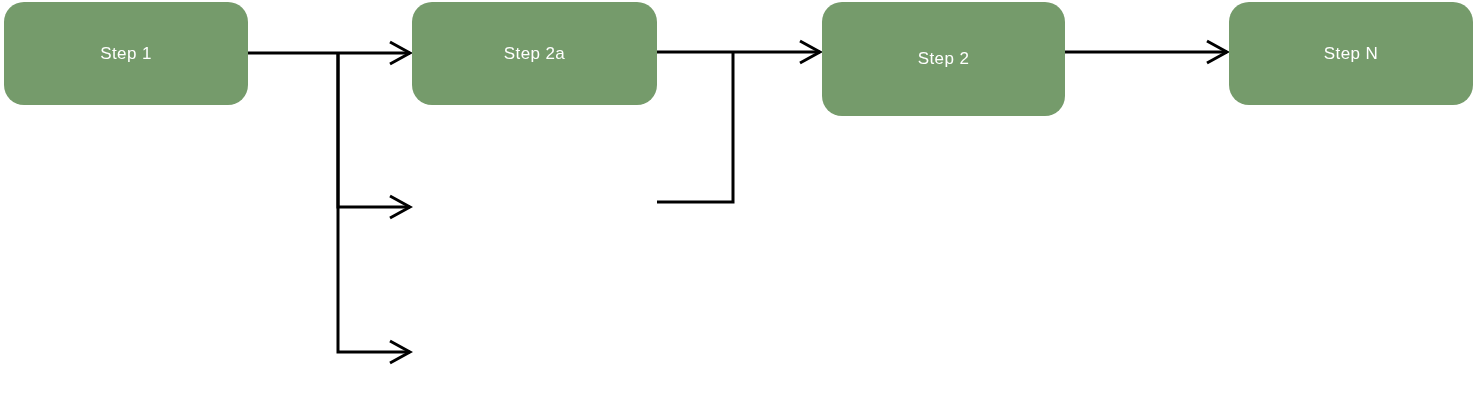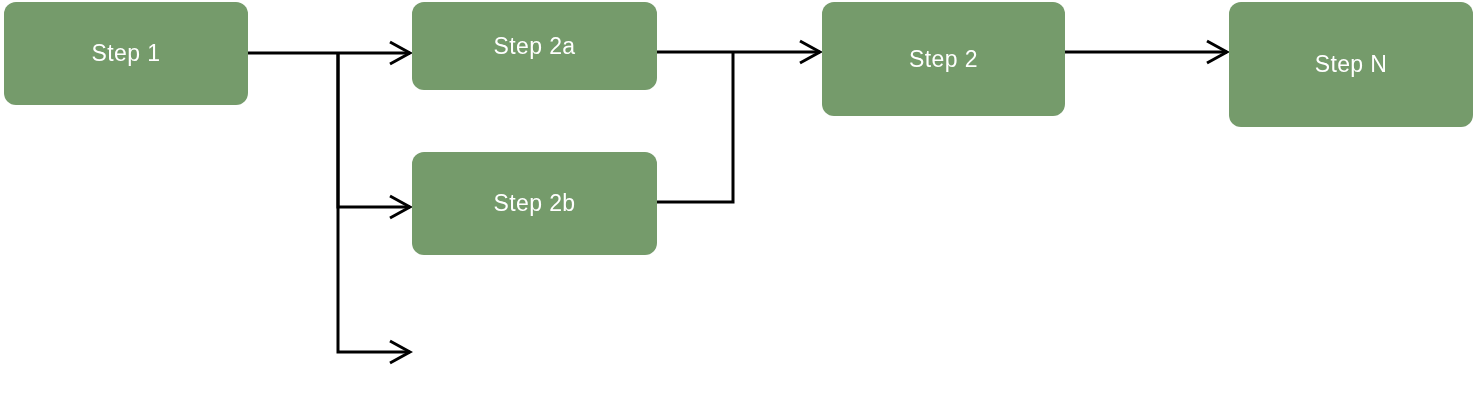--- a/index.html
+++ b/index.html
@@ -33,25 +33,25 @@
   }
   .arrowhead-path {
     fill: none;
     stroke: var(--connector);
     stroke-width: 3;
   }
   .node {
     position: absolute;
     background: var(--node-fill);
     color: var(--node-text);
-    border-radius: 12px;
+    border-radius: 20px;
     display: flex;
     align-items: center;
     justify-content: center;
-    font-size: 23px;
+    font-size: 17px;
     letter-spacing: 0.4px;
     user-select: none;
   }
 </style>
 </head>
 <body>
 
 <div class="canvas">
 
   <svg class="connector-layer" viewBox="0 0 1477 406" xmlns="http://www.w3.org/2000/svg" aria-hidden="true">
@@ -66,30 +66,27 @@
     <path class="edge" d="M338,53 V352 H410" marker-end="url(#arrowhead)"></path>
     <path class="edge" d="M657,52 H820" marker-end="url(#arrowhead)"></path>
     <path class="edge" d="M657,202 H733 V52"></path>
     <path class="edge" d="M1065,52 H1227" marker-end="url(#arrowhead)"></path>
   </svg>
 
   <div class="node" style="left:4px;   top:2px;   width:244px; height:103px">
     <span>Step 1</span>
   </div>
 
-  <div class="node" style="left:412px; top:2px;   width:245px; height:88px">
+  <div class="node" style="left:412px; top:2px;   width:245px; height:103px">
     <span>Step 2a</span>
   </div>
 
-  <div class="node" style="left:412px; top:152px; width:245px; height:103px">
-    <span>Step 2b</span>
-  </div>
 
 
   <div class="node" style="left:822px; top:2px;  width:243px; height:114px">
     <span>Step 2</span>
   </div>
 
-  <div class="node" style="left:1229px; top:2px; width:244px; height:125px">
+  <div class="node" style="left:1229px; top:2px; width:244px; height:103px">
     <span>Step N</span>
   </div>
 
 </div>
 
 </body></html>

